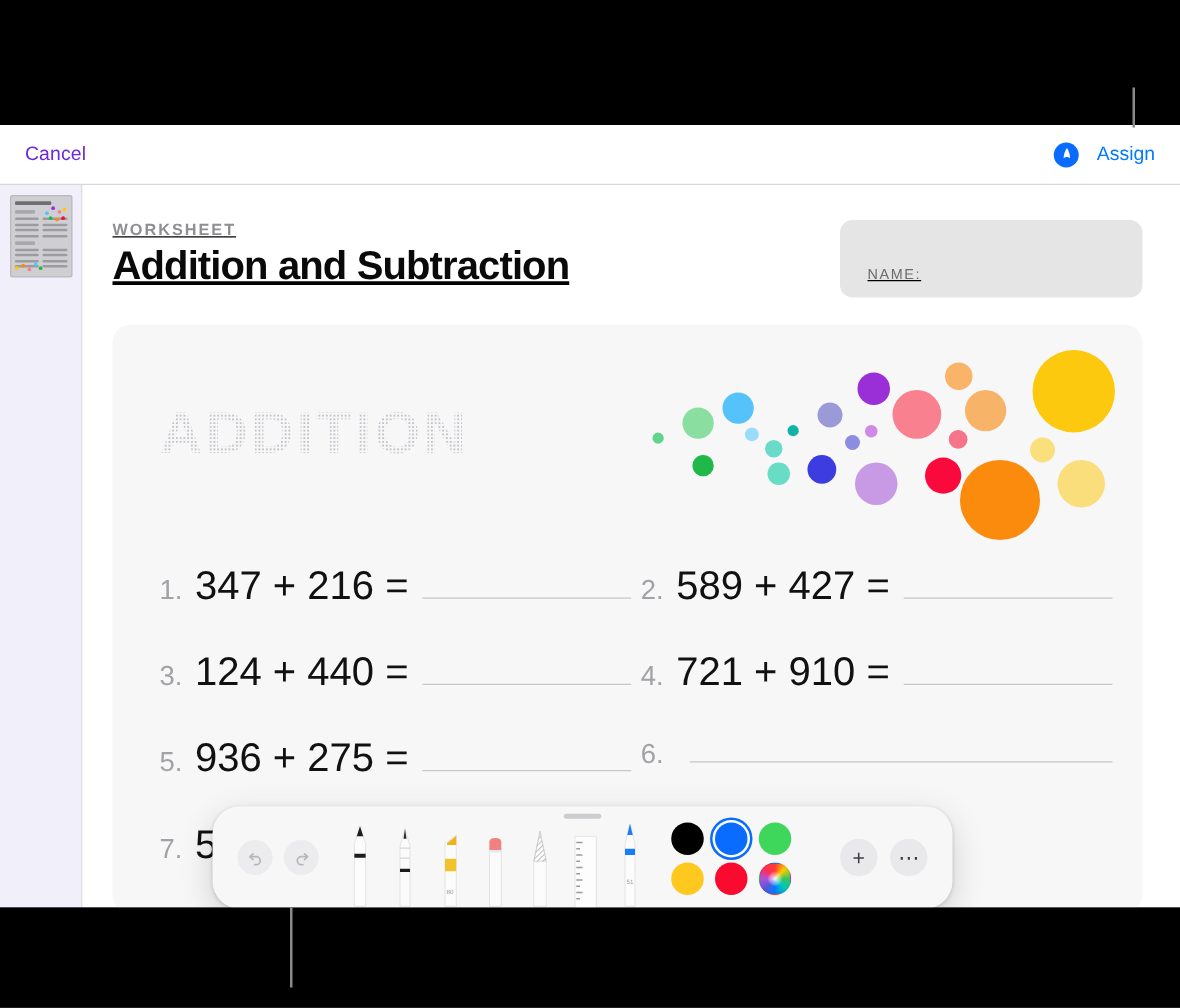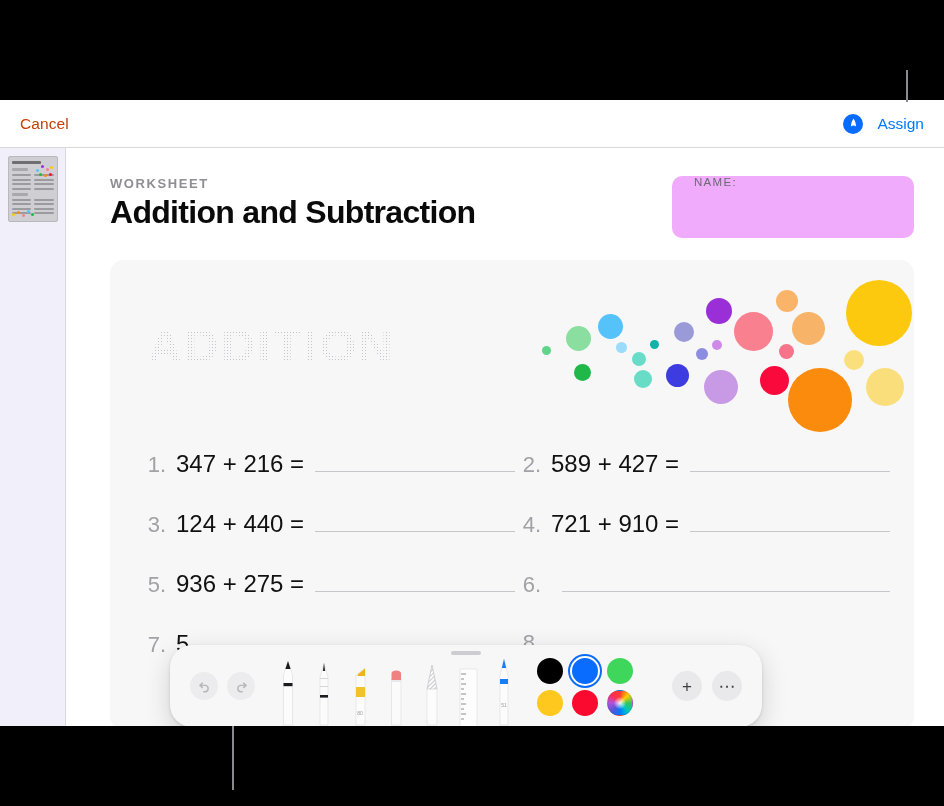--- a/index.html
+++ b/index.html
@@ -12,21 +12,21 @@
   .callout-line { position:absolute; background:#8a8a8e; width:2px; z-index:60; }
   #callout-top    { left:906px; top:70px;  height:32px; }
   #callout-bottom { left:232px; top:726px; height:64px; }
 
   
   #app { position:absolute; left:0; top:100px; width:944px; height:626px; background:#fff; overflow:hidden; }
 
   
   #navbar { position:relative; height:48px; background:#fff; border-bottom:1px solid #d8d8dc;
             display:flex; align-items:center; padding:0 20px; }
-  #cancel-button { color:#c2410c; font-size:15.5px; cursor:pointer; letter-spacing:0.1px; }
+  #cancel-button { color:#6d28d9; font-size:15.5px; cursor:pointer; letter-spacing:0.1px; }
   #doc-title { position:absolute; left:0; right:0; text-align:center; font-size:14.5px;
                font-weight:700; color:#111; letter-spacing:-0.1px; pointer-events:none; }
   #nav-right { margin-left:auto; display:flex; align-items:center; gap:14px; z-index:2; }
   #schoolwork-icon { width:20px; height:20px; border-radius:50%; background:#0a6cff;
                      display:flex; align-items:center; justify-content:center; }
   #schoolwork-icon svg { display:block; }
   #assign-button { color:#007aff; font-size:15.5px; font-weight:400; cursor:pointer; }
 
   
   #workarea { display:flex; height:578px; }
@@ -41,27 +41,27 @@
   .th-row { display:flex; gap:3px; margin-bottom:2.5px; }
   .th-row .th-line { flex:1; margin:0; }
   .th-head { height:3px; background:#6e6e73; width:70%; margin-bottom:4px; border-radius:1px; }
   .th-sec { height:3px; background:#a8a8ad; width:40%; margin:3px 0 3px; border-radius:1px; }
   .th-dots { position:absolute; right:3px; top:8px; width:18px; height:14px; }
   .th-dots i { position:absolute; width:3px; height:3px; border-radius:50%; display:block; }
   .th-bottom-dots { position:absolute; left:3px; bottom:3px; width:24px; height:8px; }
   .th-bottom-dots i { position:absolute; width:3px; height:3px; border-radius:50%; display:block; }
 
   
-  #canvas { flex:1; background:#fff; position:relative; overflow:hidden; padding:28px 30px 0 44px; }
+  #canvas { flex:1; background:#fff; position:relative; overflow:hidden; padding:28px 30px 0 24px;text-decoration:underline; }
 
   #ws-header { display:flex; align-items:flex-start; justify-content:space-between; }
   #ws-kicker { font-size:13px; font-weight:700; letter-spacing:1.6px; color:#8e8e93; }
   #ws-title { font-size:32px; font-weight:700; color:#0a0a0a; letter-spacing:-0.7px; margin-top:3px; }
-  #name-field { width:242px; height:62px; background:#f0abfc; border-radius:10px;
-                display:flex; padding:0 0 12px 22px; }
+  #name-field { width:242px; height:62px; background:#e5e5e5; border-radius:10px;
+                display:flex; align-items:flex-end; padding:0 0 12px 22px; }
   #name-label { font-size:11.5px; letter-spacing:1.3px; color:#6b6b70; font-weight:400; }
 
   
   #panel { margin-top:22px; background:#f7f7f8; border-radius:14px; height:470px;
            position:relative; overflow:hidden; }
 
   #addition-word { position:absolute; left:38px; top:62px; font-size:47px; font-weight:700;
                    letter-spacing:2.5px; color:transparent; line-height:1;
                    background-image:
                      radial-gradient(#c3c3ca 0.85px, transparent 0.9px);
@@ -69,21 +69,21 @@
                    -webkit-background-clip:text; background-clip:text; }
 
   #bubbles { position:absolute; left:430px; top:18px; width:420px; height:170px; }
   #bubbles i { position:absolute; border-radius:50%; display:block; }
 
   #problems { position:absolute; left:30px; top:190px; right:24px; }
   .prow { display:flex; margin-bottom:32px; }
   .pcell { width:50%; display:flex; align-items:baseline; }
   .pnum { width:36px; text-align:right; font-size:22px; color:#a1a1a6; font-weight:400;
           padding-right:10px; flex:0 0 36px; }
-  .pexp { font-size:24px; color:#111; font-weight:400; white-space:nowrap; }
+  .pexp { font-size:32px; color:#111; font-weight:400; white-space:nowrap; }
   .pblank { flex:1; border-bottom:1px solid #c6c6cb; margin-left:11px; height:22px; min-width:60px; }
 
   
   #markup-toolbar { position:absolute; left:170px; top:545px; width:592px; height:82px;
                     background:#f7f7f7; border-radius:22px;
                     box-shadow:0 1px 3px rgba(0,0,0,.14), 0 8px 26px rgba(0,0,0,.16);
                     display:flex; align-items:center; z-index:30; }
   #grabber { position:absolute; left:50%; transform:translateX(-50%); top:6px;
              width:30px; height:4px; border-radius:2px; background:#cdcdd1; }
   #undo-group { display:flex; gap:9px; padding-left:20px; align-items:center; }

